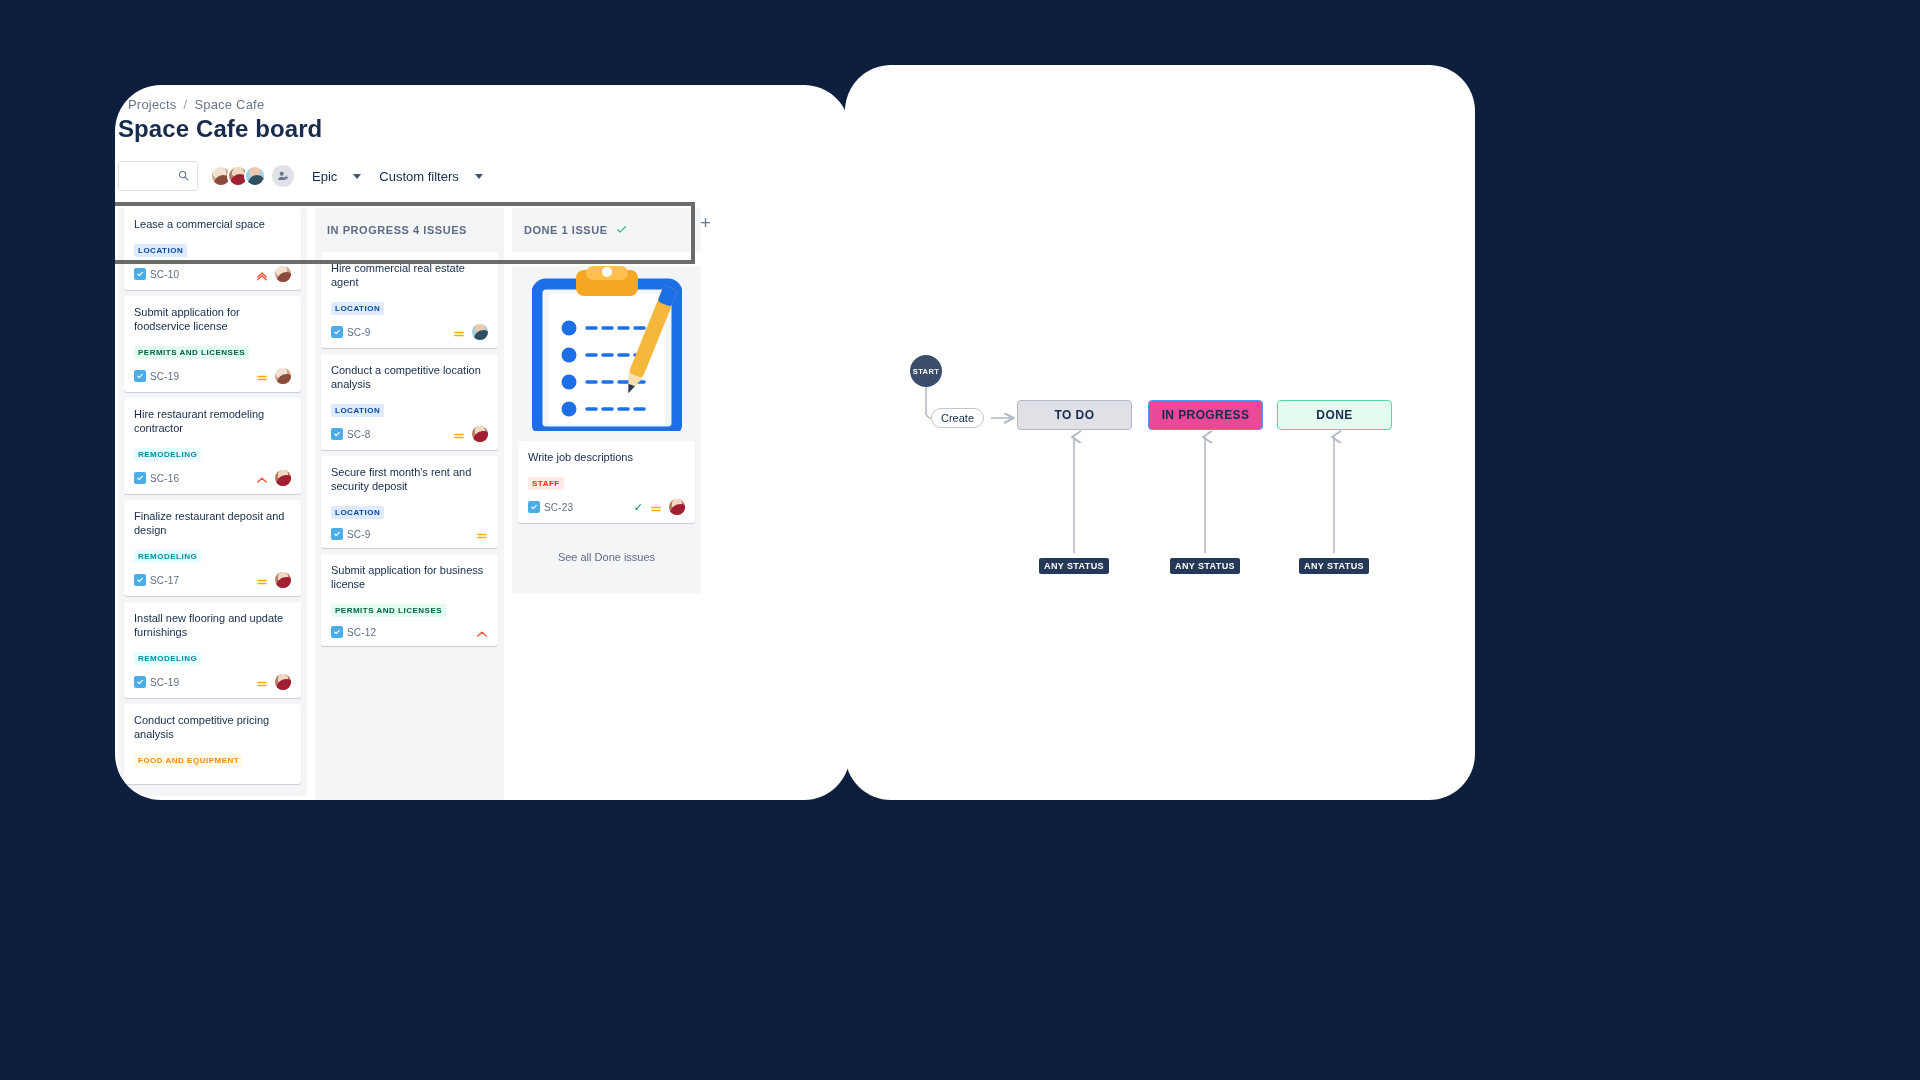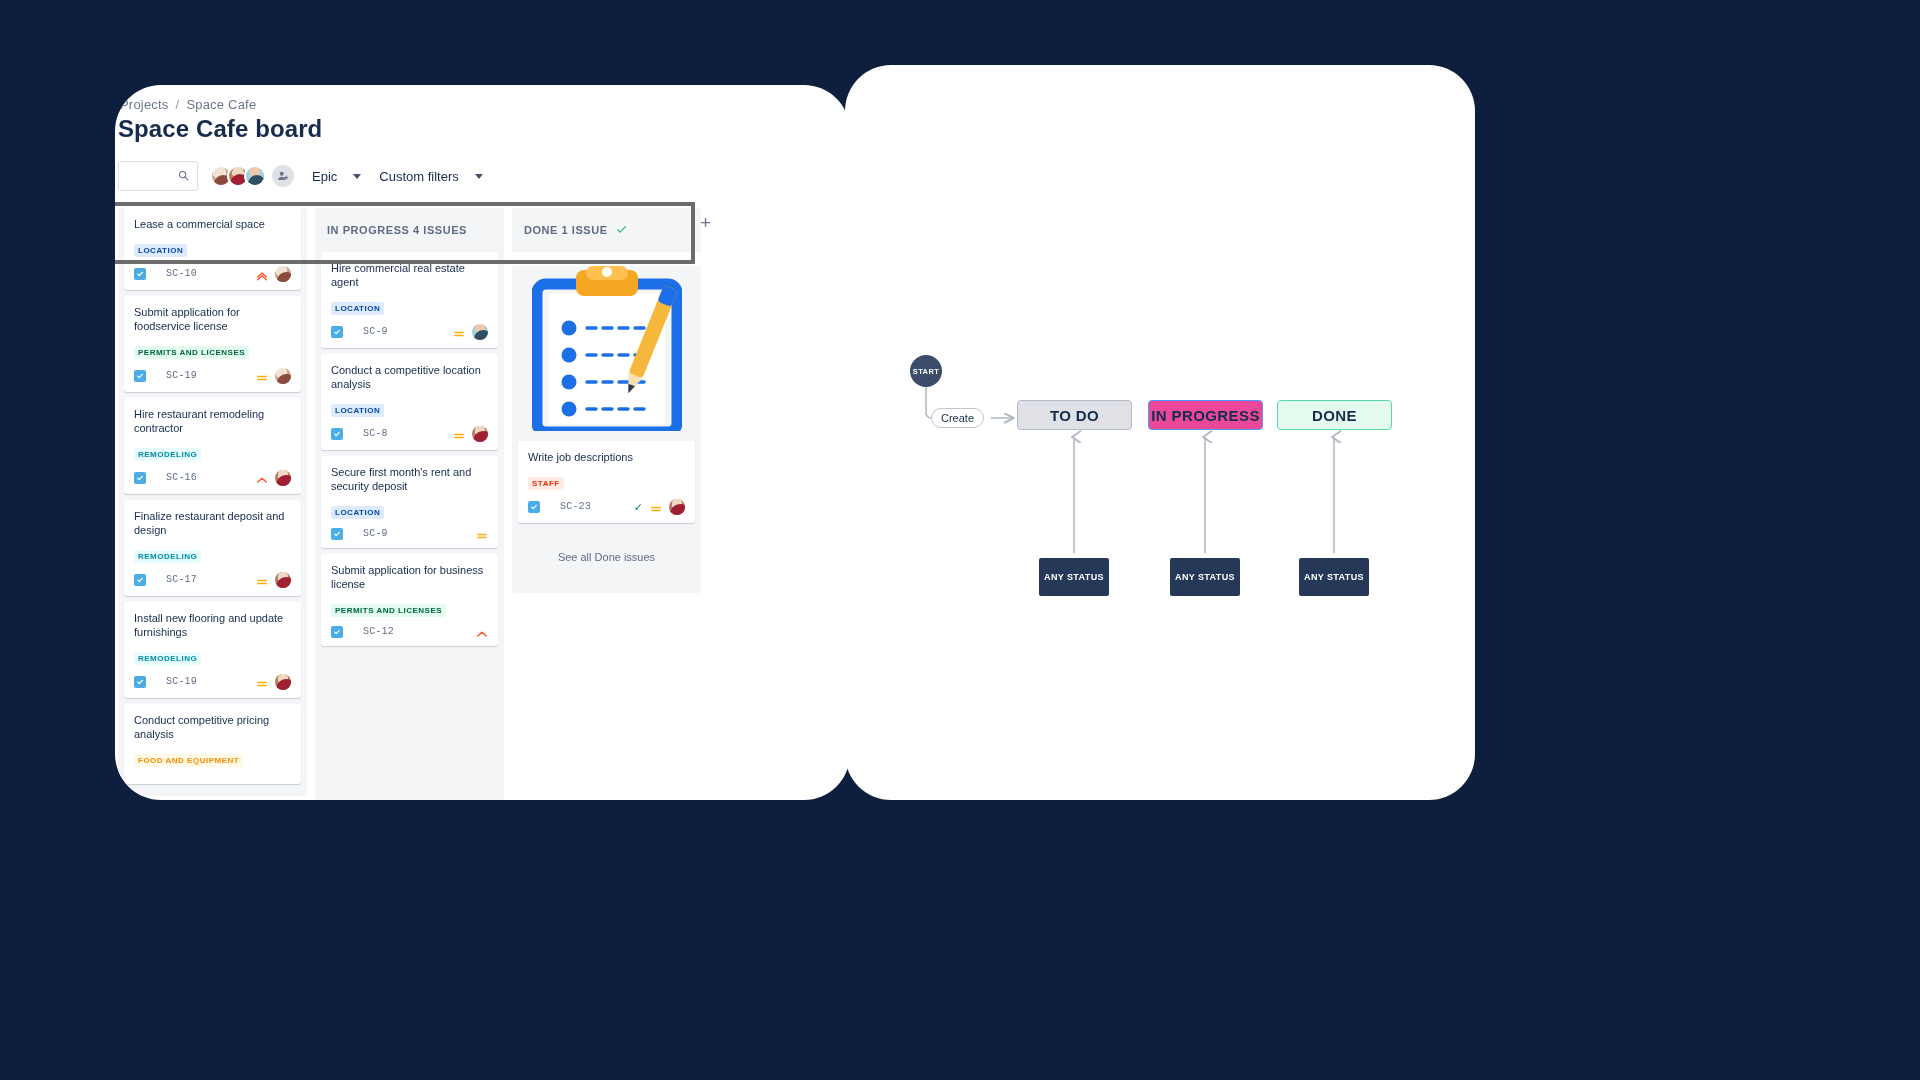--- a/index.html
+++ b/index.html
@@ -16,21 +16,21 @@
     position: absolute;
     left: 115px; top: 85px;
     width: 735px; height: 715px;
     background: #ffffff;
     border-radius: 46px;
     overflow: hidden;
   }
   .board-inner { position: absolute; left: 0; top: 0; width: 735px; height: 715px; }
 
   .breadcrumb {
-    position: absolute; left: 5px; top: 12px;
+    position: absolute; left: 13px; top: 12px;
     font-size: 13px; color: #6b778c; letter-spacing: .2px;
     white-space: nowrap;
   }
   .breadcrumb .sep { margin: 0 7px; color: #97a0af; }
   .breadcrumb .crumb { color: #6b778c; }
 
   .page-title {
     position: absolute; left: 3px; top: 30px;
     font-size: 24px; font-weight: bold; color: #172b4d;
     letter-spacing: .1px;
@@ -95,21 +95,21 @@
   .epic-tag {
     display: inline-block; font-size: 8px; font-weight: bold; letter-spacing: .5px;
     padding: 2px 4px; border-radius: 2px; text-transform: uppercase; margin-bottom: 9px;
   }
   .epic-location { background: #deebff; color: #0747a6; }
   .epic-permits { background: #e3fcef; color: #006644; }
   .epic-remodeling { background: #e6fcff; color: #008da6; }
   .epic-food { background: #fffae6; color: #ff8b00; }
   .epic-staff { background: #ffebe6; color: #de350b; }
   .card-foot { display: flex; align-items: center; }
-  .key-wrap { display: flex; align-items: flex-start; gap: 20px; font-family: Liberation Mono, monospace; }
+  .key-wrap { display: flex; align-items: flex-end; gap: 4px; }
   .type-ico {
     width: 12px; height: 12px; border-radius: 2px; background: #4bade8;
     display: flex; align-items: center; justify-content: center;
   }
   .card-key { font-size: 10px; color: #5e6c84; letter-spacing: .2px; }
   .foot-right { margin-left: auto; display: flex; align-items: center; gap: 7px; }
   .prio { width: 12px; height: 12px; display: block; }
   .mini-av {
     width: 16px; height: 16px; border-radius: 50%; overflow: hidden; position: relative;
     display: inline-block;
@@ -144,29 +144,29 @@
     font-size: 7.5px; font-weight: bold; letter-spacing: .4px;
   }
   .create-pill {
     position: absolute; left: 86px; top: 343px;
     padding: 3px 9px; border: 1.5px solid #c1c7d0; border-radius: 11px;
     background: #fff; font-size: 11px; color: #172b4d; white-space: nowrap;
   }
   .status-box {
     position: absolute; top: 335px; width: 115px; height: 30px;
     border-radius: 4px; display: flex; align-items: center; justify-content: center;
-    font-size: 15px; font-weight: bold; letter-spacing: .4px; text-transform: uppercase;
+    font-size: 12px; font-weight: bold; letter-spacing: .4px; text-transform: uppercase;
   }
   .sb-todo { left: 172px; background: #dfe1e6; border: 1.5px solid #b3bac5; color: #172b4d; }
   .sb-prog { left: 303px; background: #ec4899; border: 1.5px solid #4c9aff; color: #172b4d; }
   .sb-done { left: 432px; background: #e3fcef; border: 1.5px solid #57d9a3; color: #172b4d; }
   .any-badge {
     position: absolute; top: 493px; transform: translateX(-50%);
     background: #253858; color: #fff; font-size: 9px; font-weight: bold;
-    letter-spacing: .4px; padding: 14px 5px; border-radius: 2px; white-space: nowrap;
+    letter-spacing: .4px; padding: 3px 5px; border-radius: 2px; white-space: nowrap;
   }
 </style>
 </head>
 <body>
 
 <div class="stage">
 
   <div class="left-panel">
     <div class="board-inner">
 

